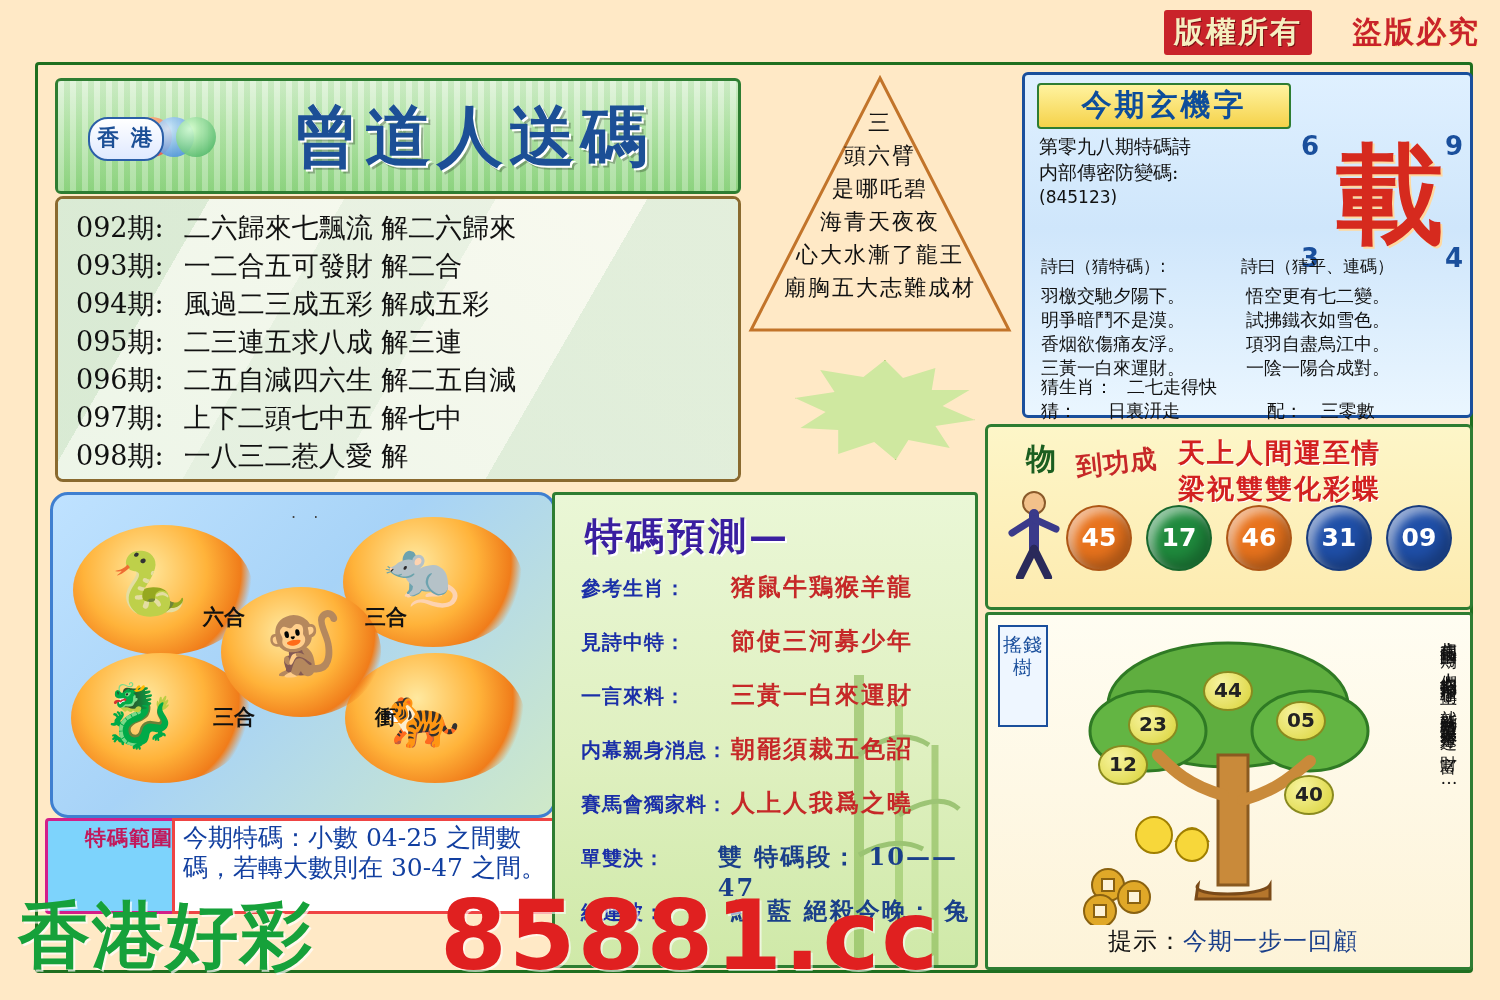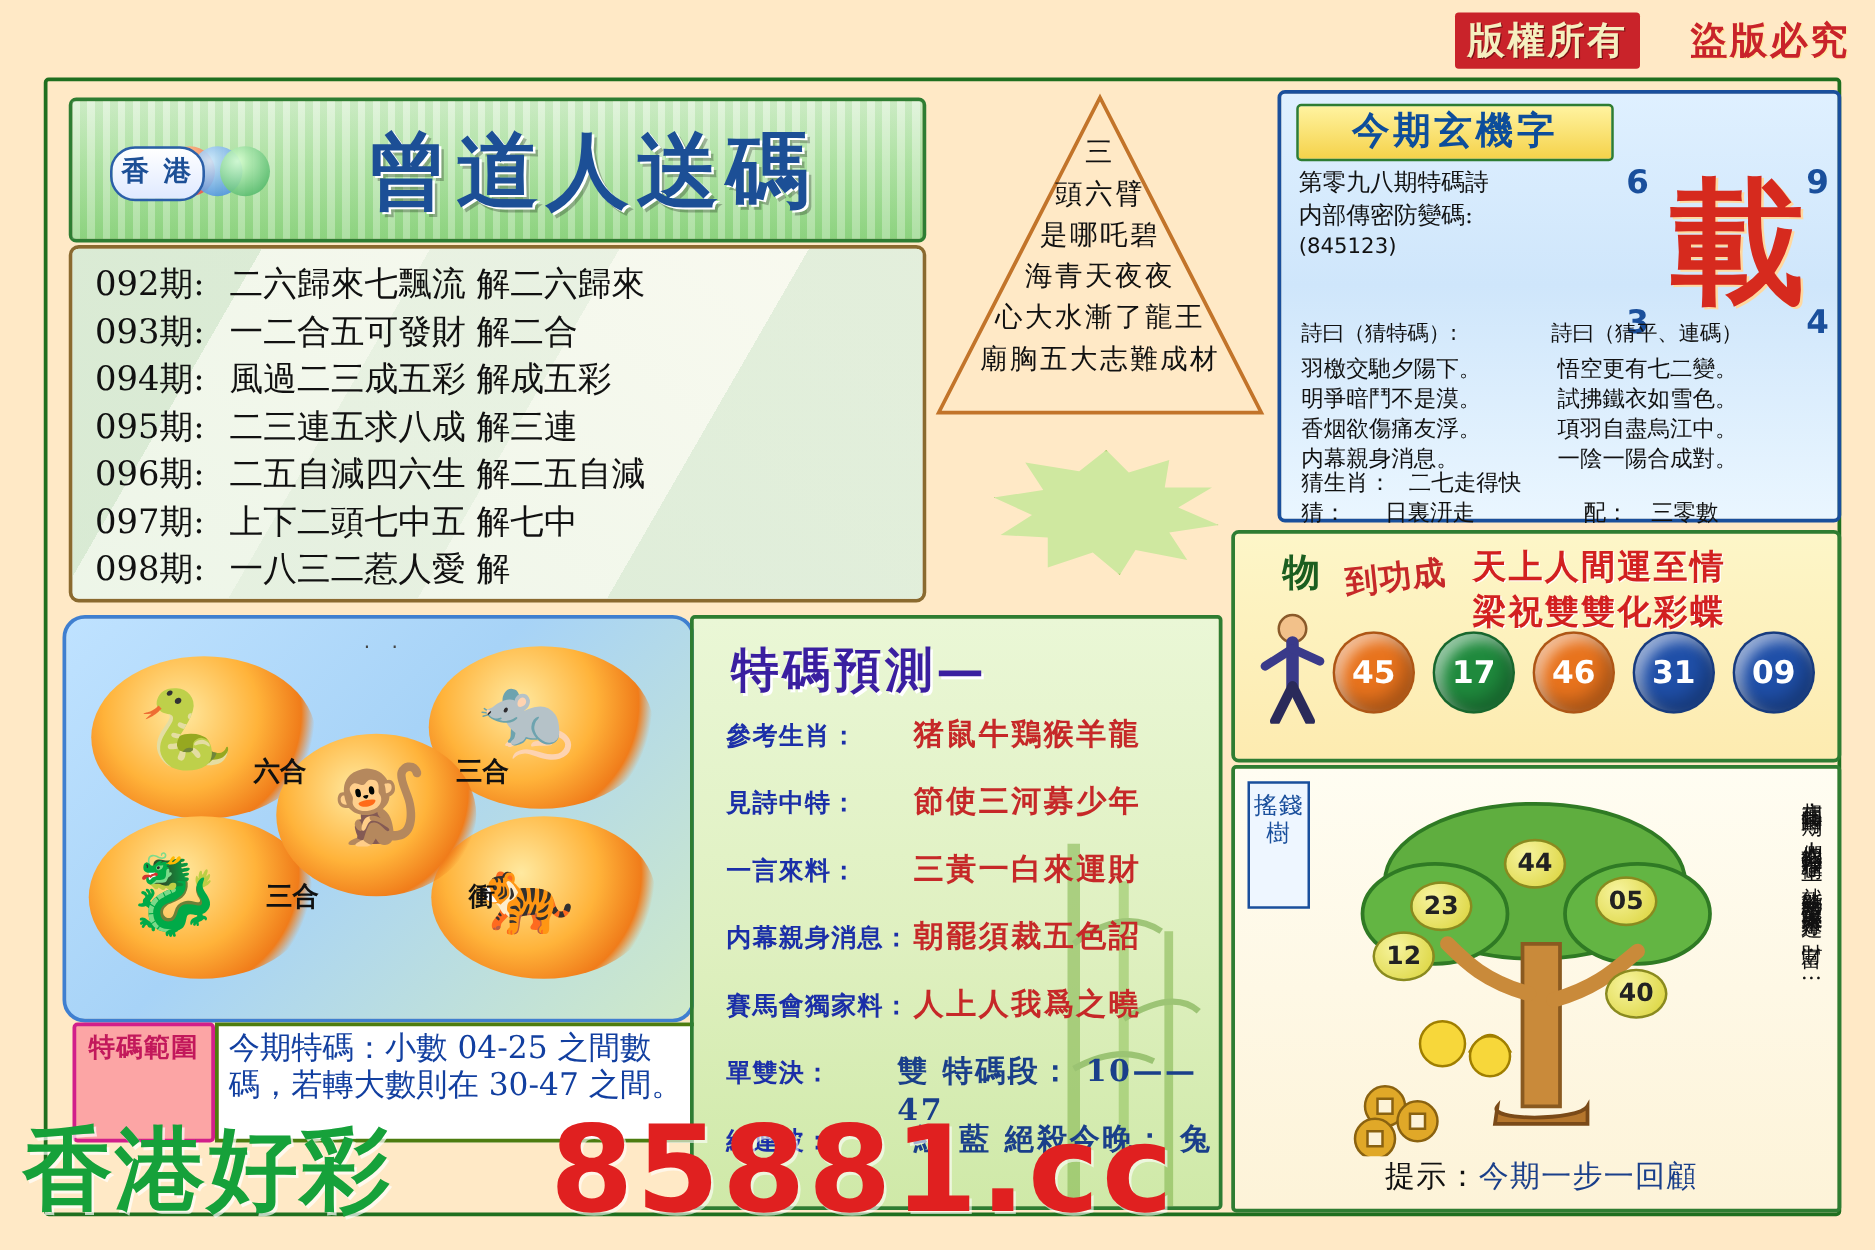--- a/index.html
+++ b/index.html
@@ -223,28 +223,28 @@
   .g5{left:168px;top:92px;width:160px;height:130px;}
   .animal{position:absolute;font-size:62px;line-height:1;}
   .rel{
     position:absolute;color:#111;font-size:21px;font-weight:bold;
     font-family:"DejaVu Serif","Liberation Serif",serif;
   }
   .dots{position:absolute;left:238px;top:8px;color:#444;font-size:16px;letter-spacing:6px;}
 
   
   .specialbox{
-    position:absolute;left:58px;top:818px;width:108px;height:86px;
-    background:#fca5a5;border:3px solid #d21f8a;border-radius:4px;
+    position:absolute;left:45px;top:818px;width:108px;height:86px;
+    background:#7dd3fc;border:3px solid #d21f8a;border-radius:4px;
     color:#c2185b;font-size:21px;font-weight:bold;line-height:26px;
-    text-align:center;padding-top:4px;letter-spacing:1px;
+    text-align:center;padding-top:4px;letter-spacing:1px;padding-left:27px;
   }
   .specialtext{
     position:absolute;left:172px;top:818px;width:372px;height:86px;
-    background:#fff;border:3px solid #4d7c0f;
+    background:#fff;border:3px solid #ef4444;
     color:#123fa0;font-size:25px;line-height:30px;padding:2px 8px;
     font-family:"DejaVu Serif","Liberation Serif",serif;
   }
 
   
   .predict{
     position:absolute;left:552px;top:492px;width:420px;height:470px;
     background:linear-gradient(180deg,#eaf7d6 0%,#dff0c0 55%,#cfe9a8 100%);
     border:3px solid #2e7d32;border-radius:4px;overflow:hidden;
   }
@@ -367,21 +367,21 @@
     <div class="xj-cols">
       <div class="xj-hdr">
         <span>詩曰（猜特碼）:</span>
         <span>詩曰（猜平、連碼）</span>
       </div>
       <div class="xj-poem">
         <div class="col">
           <div>羽檄交馳夕陽下。</div>
           <div>明爭暗鬥不是漠。</div>
           <div>香烟欲傷痛友浮。</div>
-          <div>内幕親身消息。</div>
+          <div>三黃一白來運財。</div>
         </div>
         <div class="col">
           <div>悟空更有七二變。</div>
           <div>試拂鐵衣如雪色。</div>
           <div>項羽自盡烏江中。</div>
           <div>一陰一陽合成對。</div>
         </div>
       </div>
     </div>
 

